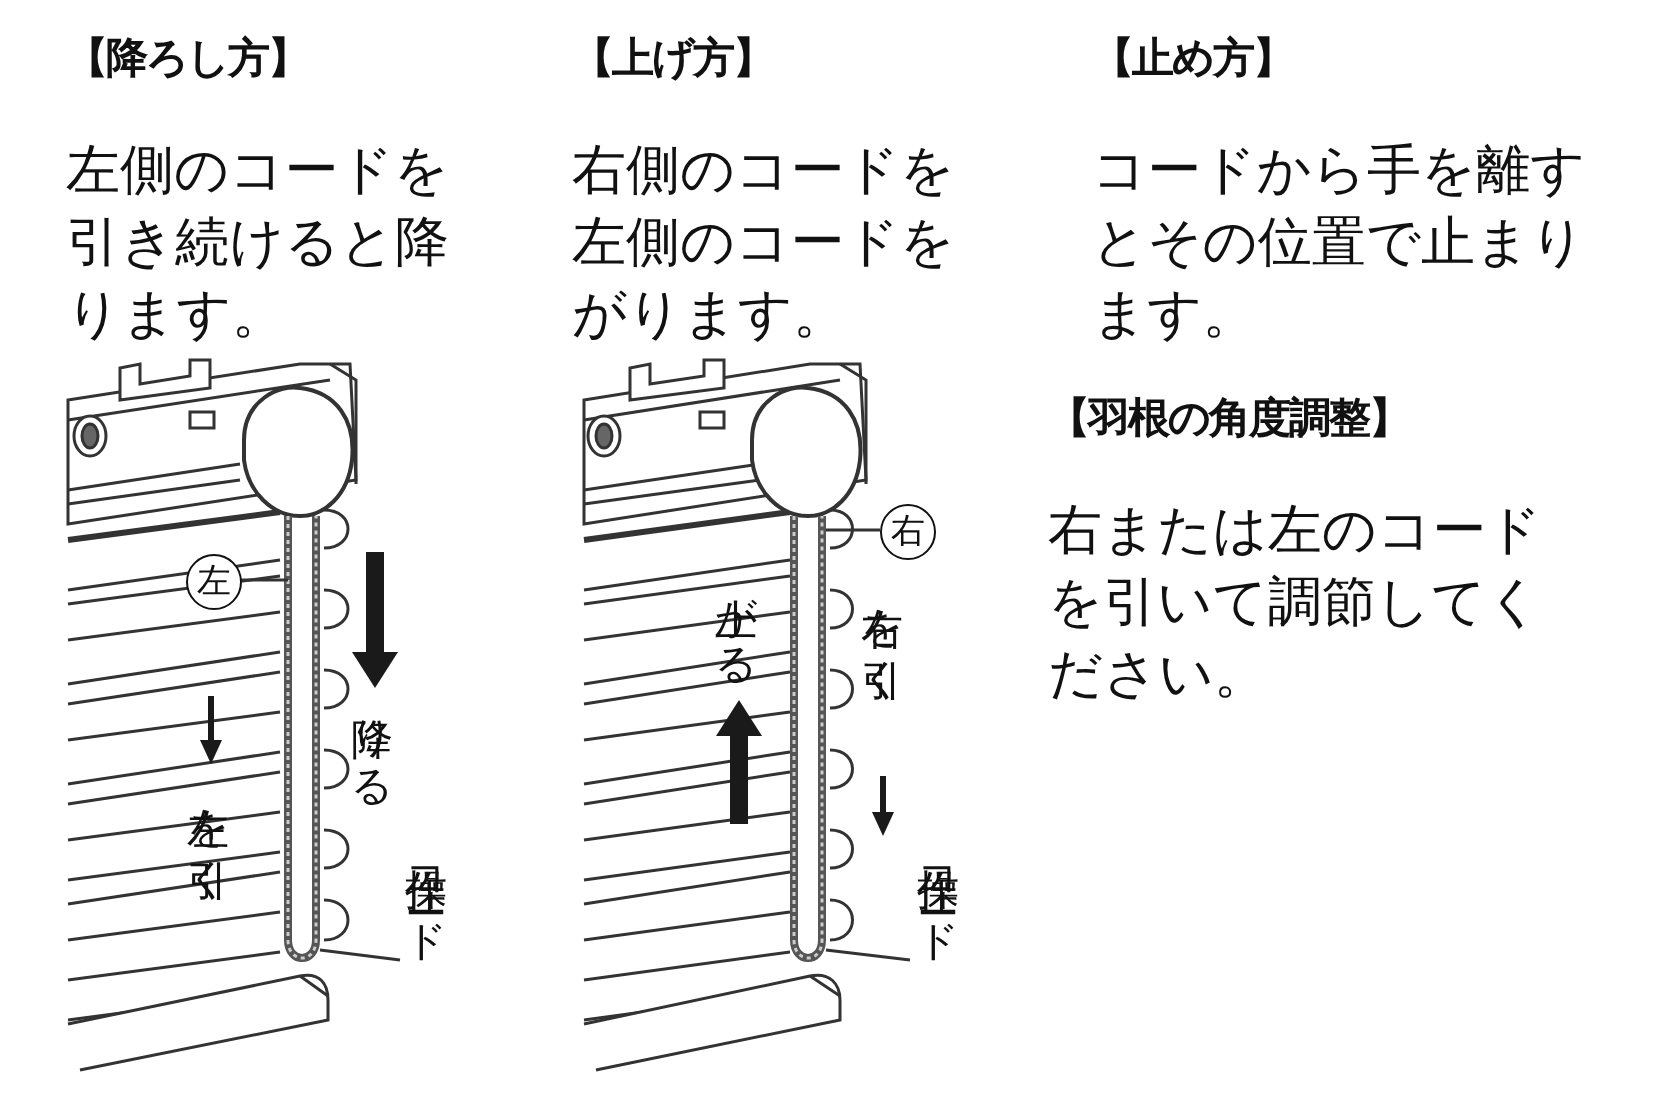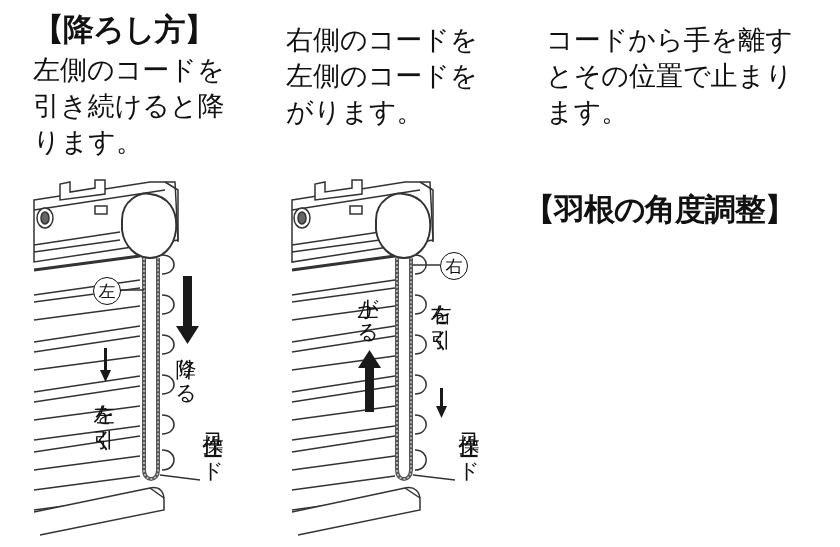--- a/index.html
+++ b/index.html
@@ -1,50 +1,55 @@
 <!DOCTYPE html>
 <html><head>
 <meta charset="utf-8">
 <style>
   html, body { margin: 0; padding: 0; background: #ffffff; }
   body { width: 840px; height: 547px; position: relative; overflow: hidden;
          font-family: "DejaVu Sans", "Liberation Sans", sans-serif; color: #111; }
   .section { position: absolute; }
-  .heading { font-weight: bold; font-size: 31px; line-height: 30px; letter-spacing: -1px; white-space: nowrap; }
-  .body-text { font-size: 27px; line-height: 36px; letter-spacing: 0px; margin-top: 8px; white-space: pre-line; }
+  .heading { font-weight: bold; font-size: 21px; line-height: 30px; letter-spacing: -1px; white-space: nowrap; }
+  .body-text { font-size: 27px; line-height: 36px; letter-spacing: 0px; margin-top: 24px; white-space: pre-line; }
   .illus { position: absolute; }
   .vlabel { position: absolute; writing-mode: vertical-rl; text-orientation: upright;
             font-size: 21px; line-height: 22px; letter-spacing: 1px; color: #111; white-space: nowrap; }
   .circ-label { position: absolute; width: 26px; height: 26px; border: 1.6px solid #111; border-radius: 50%;
                 font-size: 17px; line-height: 26px; text-align: center; background: #fff; }
 </style>
 </head>
 <body>
 
 <div class="section" style="left:33px; top:14px;">
   <div class="heading">【降ろし方】</div>
   <div class="body-text">左側のコードを
 引き続けると降
 ります。</div>
 </div>
 
 <div class="section" style="left:286px; top:14px;">
+  <div class="heading">【上げ方】</div>
   <div class="body-text">右側のコードを
 左側のコードを
 がります。</div>
 </div>
 
 <div class="section" style="left:546px; top:14px;">
+  <div class="heading">【止め方】</div>
   <div class="body-text">コードから手を離す
 とその位置で止まり
 ます。</div>
 </div>
 
 <div class="section" style="left:524px; top:194px;">
   <div class="heading">【羽根の角度調整】</div>
+  <div class="body-text">右または左のコード
+を引いて調節してく
+ださい。</div>
 </div>
 
 <div class="illus" style="left:0; top:170px; width:270px; height:377px;">
   <svg width="270" height="377" viewBox="0 0 270 377">
     <g fill="none" stroke="#333" stroke-width="1.5">
 
       <path d="M34 30 L150 12 L175 12 L178 70 L34 92 Z" fill="#fff"></path>
       <path d="M34 40 L165 20"></path>
       <path d="M165 12 L178 20 L178 72"></path>
 

